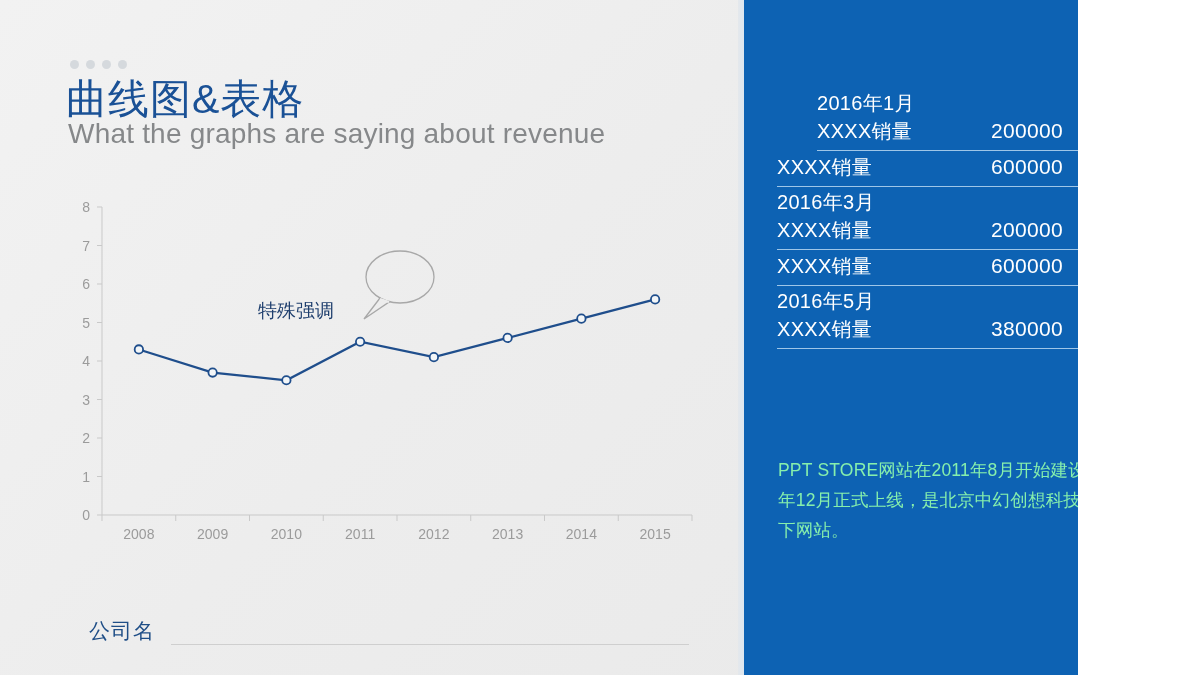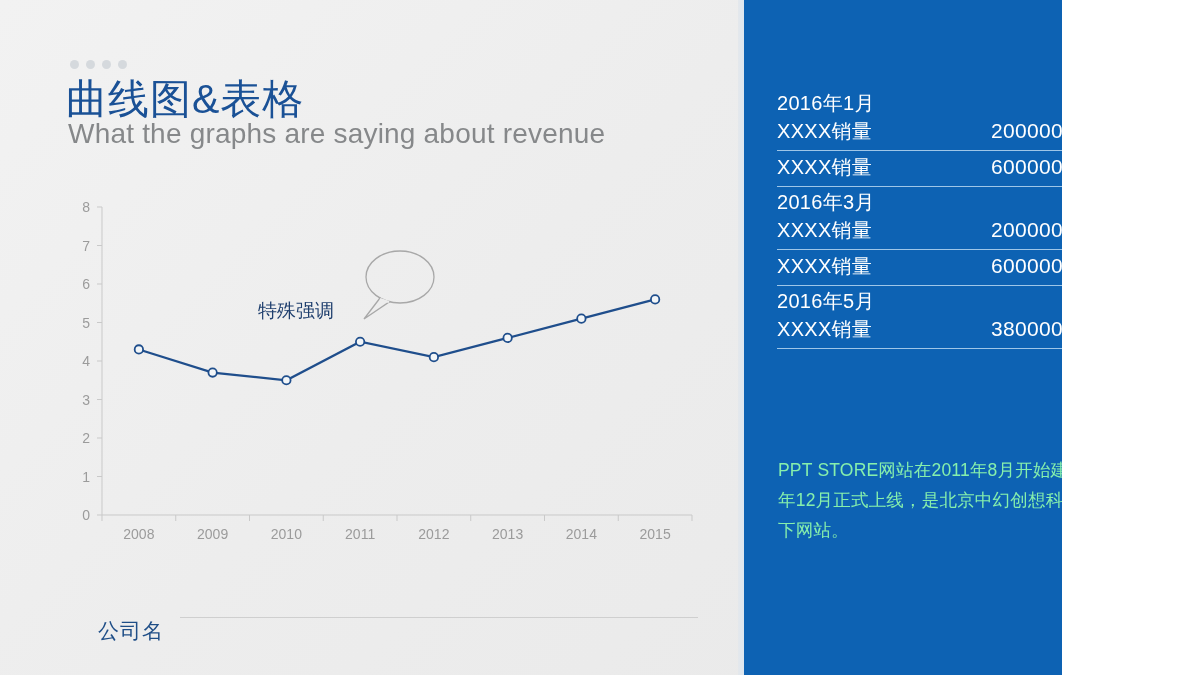--- a/index.html
+++ b/index.html
@@ -6,20 +6,21 @@
     margin: 0; padding: 0;
     width: 1200px; height: 675px;
     overflow: hidden;
     font-family: "Liberation Sans", "DejaVu Sans", sans-serif;
   }
   #slide {
     position: relative;
     width: 1062px; height: 675px;
     background: linear-gradient(135deg, #f2f2f2 0%, #ededed 45%, #e9e9e9 100%);
     overflow: hidden;
+    padding-left: 16px;
   }
 
   
   #left-panel {
     position: absolute; left: 0; top: 0;
     width: 744px; height: 675px;
   }
   #panel-edge {
     position: absolute; left: 738px; top: 0;
     width: 6px; height: 675px;
@@ -51,22 +52,22 @@
 
   
   #chart-wrap {
     position: absolute; left: 62px; top: 195px;
     width: 640px; height: 350px;
   }
   #chart-svg { display: block; }
 
   
   #footer {
-    position: absolute; left: 98px; top: 617px;
-    display: flex; align-items: flex-start; width: 600px;
+    position: absolute; left: 89px; top: 617px;
+    display: flex; align-items: flex-end; width: 600px;
   }
   #footer-name {
     font-size: 21px; color: #1f4e87; white-space: nowrap;
     letter-spacing: 1px;
   }
   #footer-rule {
     margin-left: 16px; height: 1px; flex: 1;
     background: #cfcfcf;
   }
 
@@ -89,21 +90,21 @@
   }
 
   #table {
     position: absolute; left: 33px; top: 88px;
     width: 372px;
   }
   .trow {
     padding: 2px 0 5px 0;
     border-bottom: 1px solid #9ec6e8;
   }
-  .trow:first-child { border-top: none; }
+  .trow:first-child { border-top: none; margin-left: 40px; }
   .t-month {
     color: #ffffff; font-size: 20px; line-height: 27px;
     letter-spacing: .3px;
   }
   .t-line2 {
     display: flex; align-items: center; justify-content: space-between;
   }
   .t-label {
     color: #ffffff; font-size: 20px; line-height: 28px; letter-spacing: .3px;
   }

